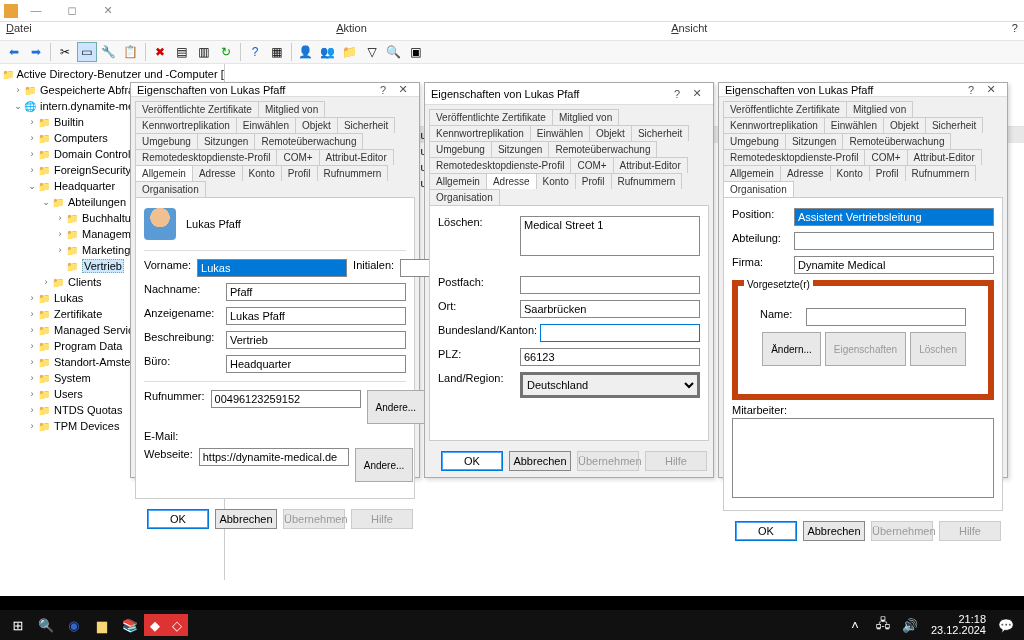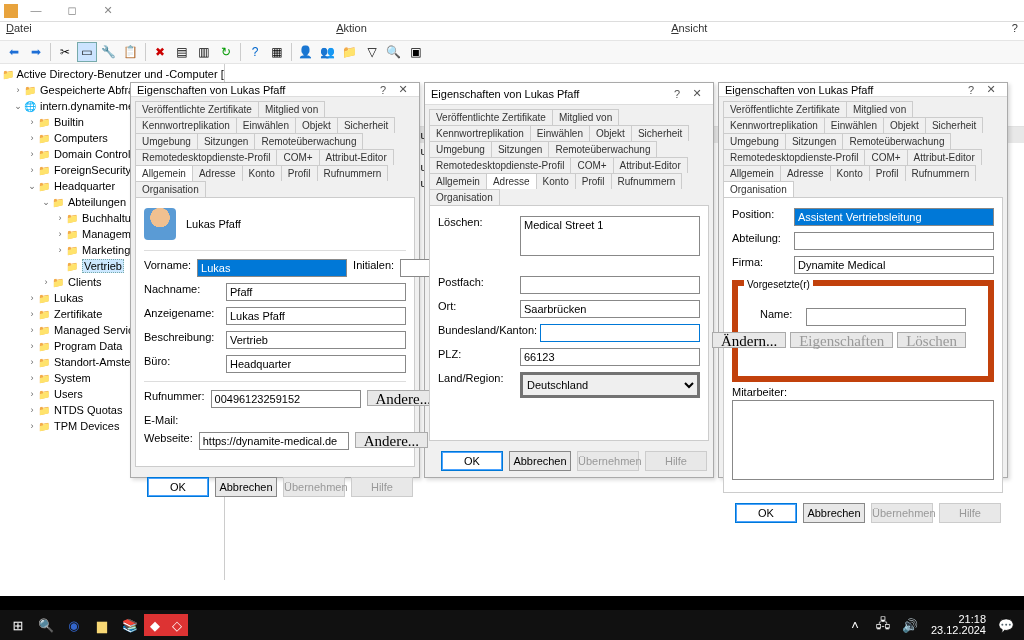--- a/index.html
+++ b/index.html
@@ -42,21 +42,21 @@
 .tabstrip { display: flex; flex-wrap: wrap; padding: 4px 4px 0 4px; background: #f0f0f0; }
 .tab { padding: 2px 6px; background: #f0f0f0; border: 1px solid #ccc; border-bottom: none; margin-right: -1px; font-size: 10px; color: #333; white-space: nowrap; }
 .tab.active { background: #fff; position: relative; z-index: 2; }
 
 .tabbody { flex: 1; background: #fff; margin: 0 4px 4px 4px; border: 1px solid #ccc; padding: 10px 8px; position: relative; }
 .form-row { display: flex; align-items: flex-start; margin-bottom: 6px; gap: 6px; }
 .form-row label { width: 76px; font-size: 11px; }
 .form-row input[type=text] { flex: 1; height: 18px; border: 1px solid #888; padding: 0 3px; font-size: 11px; }
 .form-row input.sel { background: #0078d7; color: #fff; }
 .form-row textarea { flex: 1; height: 40px; border: 1px solid #888; padding: 2px 3px; font-size: 11px; resize: none; }
-.btn-sm { height: 16px; padding: 0 8px; background: #e8e8e8; border: 1px solid #aaa; font-size: 15px; font-family: Liberation Serif, serif; }
+.btn-sm { height: 34px; padding: 0 8px; background: #e8e8e8; border: 1px solid #aaa; font-size: 10px; }
 .hr { height: 1px; background: #ddd; margin: 8px 0; }
 .userhead { display: flex; align-items: center; gap: 10px; margin-bottom: 10px; }
 .userhead .av { width: 32px; height: 32px; background: radial-gradient(circle at 50% 30%, #f0c090 35%, transparent 36%), linear-gradient(#5a9bd5, #5a9bd5); border-radius: 4px; }
 
 .groupbox { border: 6px solid #c2410c; padding: 22px; margin-bottom: 4px; position: relative; }
 .groupbox .gt { position: absolute; top: -7px; left: 6px; background: #fff; padding: 0 3px; font-size: 10px; }
 
 .dlg-buttons { display: flex; justify-content: flex-end; gap: 6px; padding: 6px; }
 .dlg-buttons button { height: 20px; width: 62px; font-size: 11px; border: 1px solid #888; background: #e8e8e8; }
 .dlg-buttons button.primary { border: 1px solid #0078d7; box-shadow: inset 0 0 0 1px #4aa3ff; background: #fff; }

